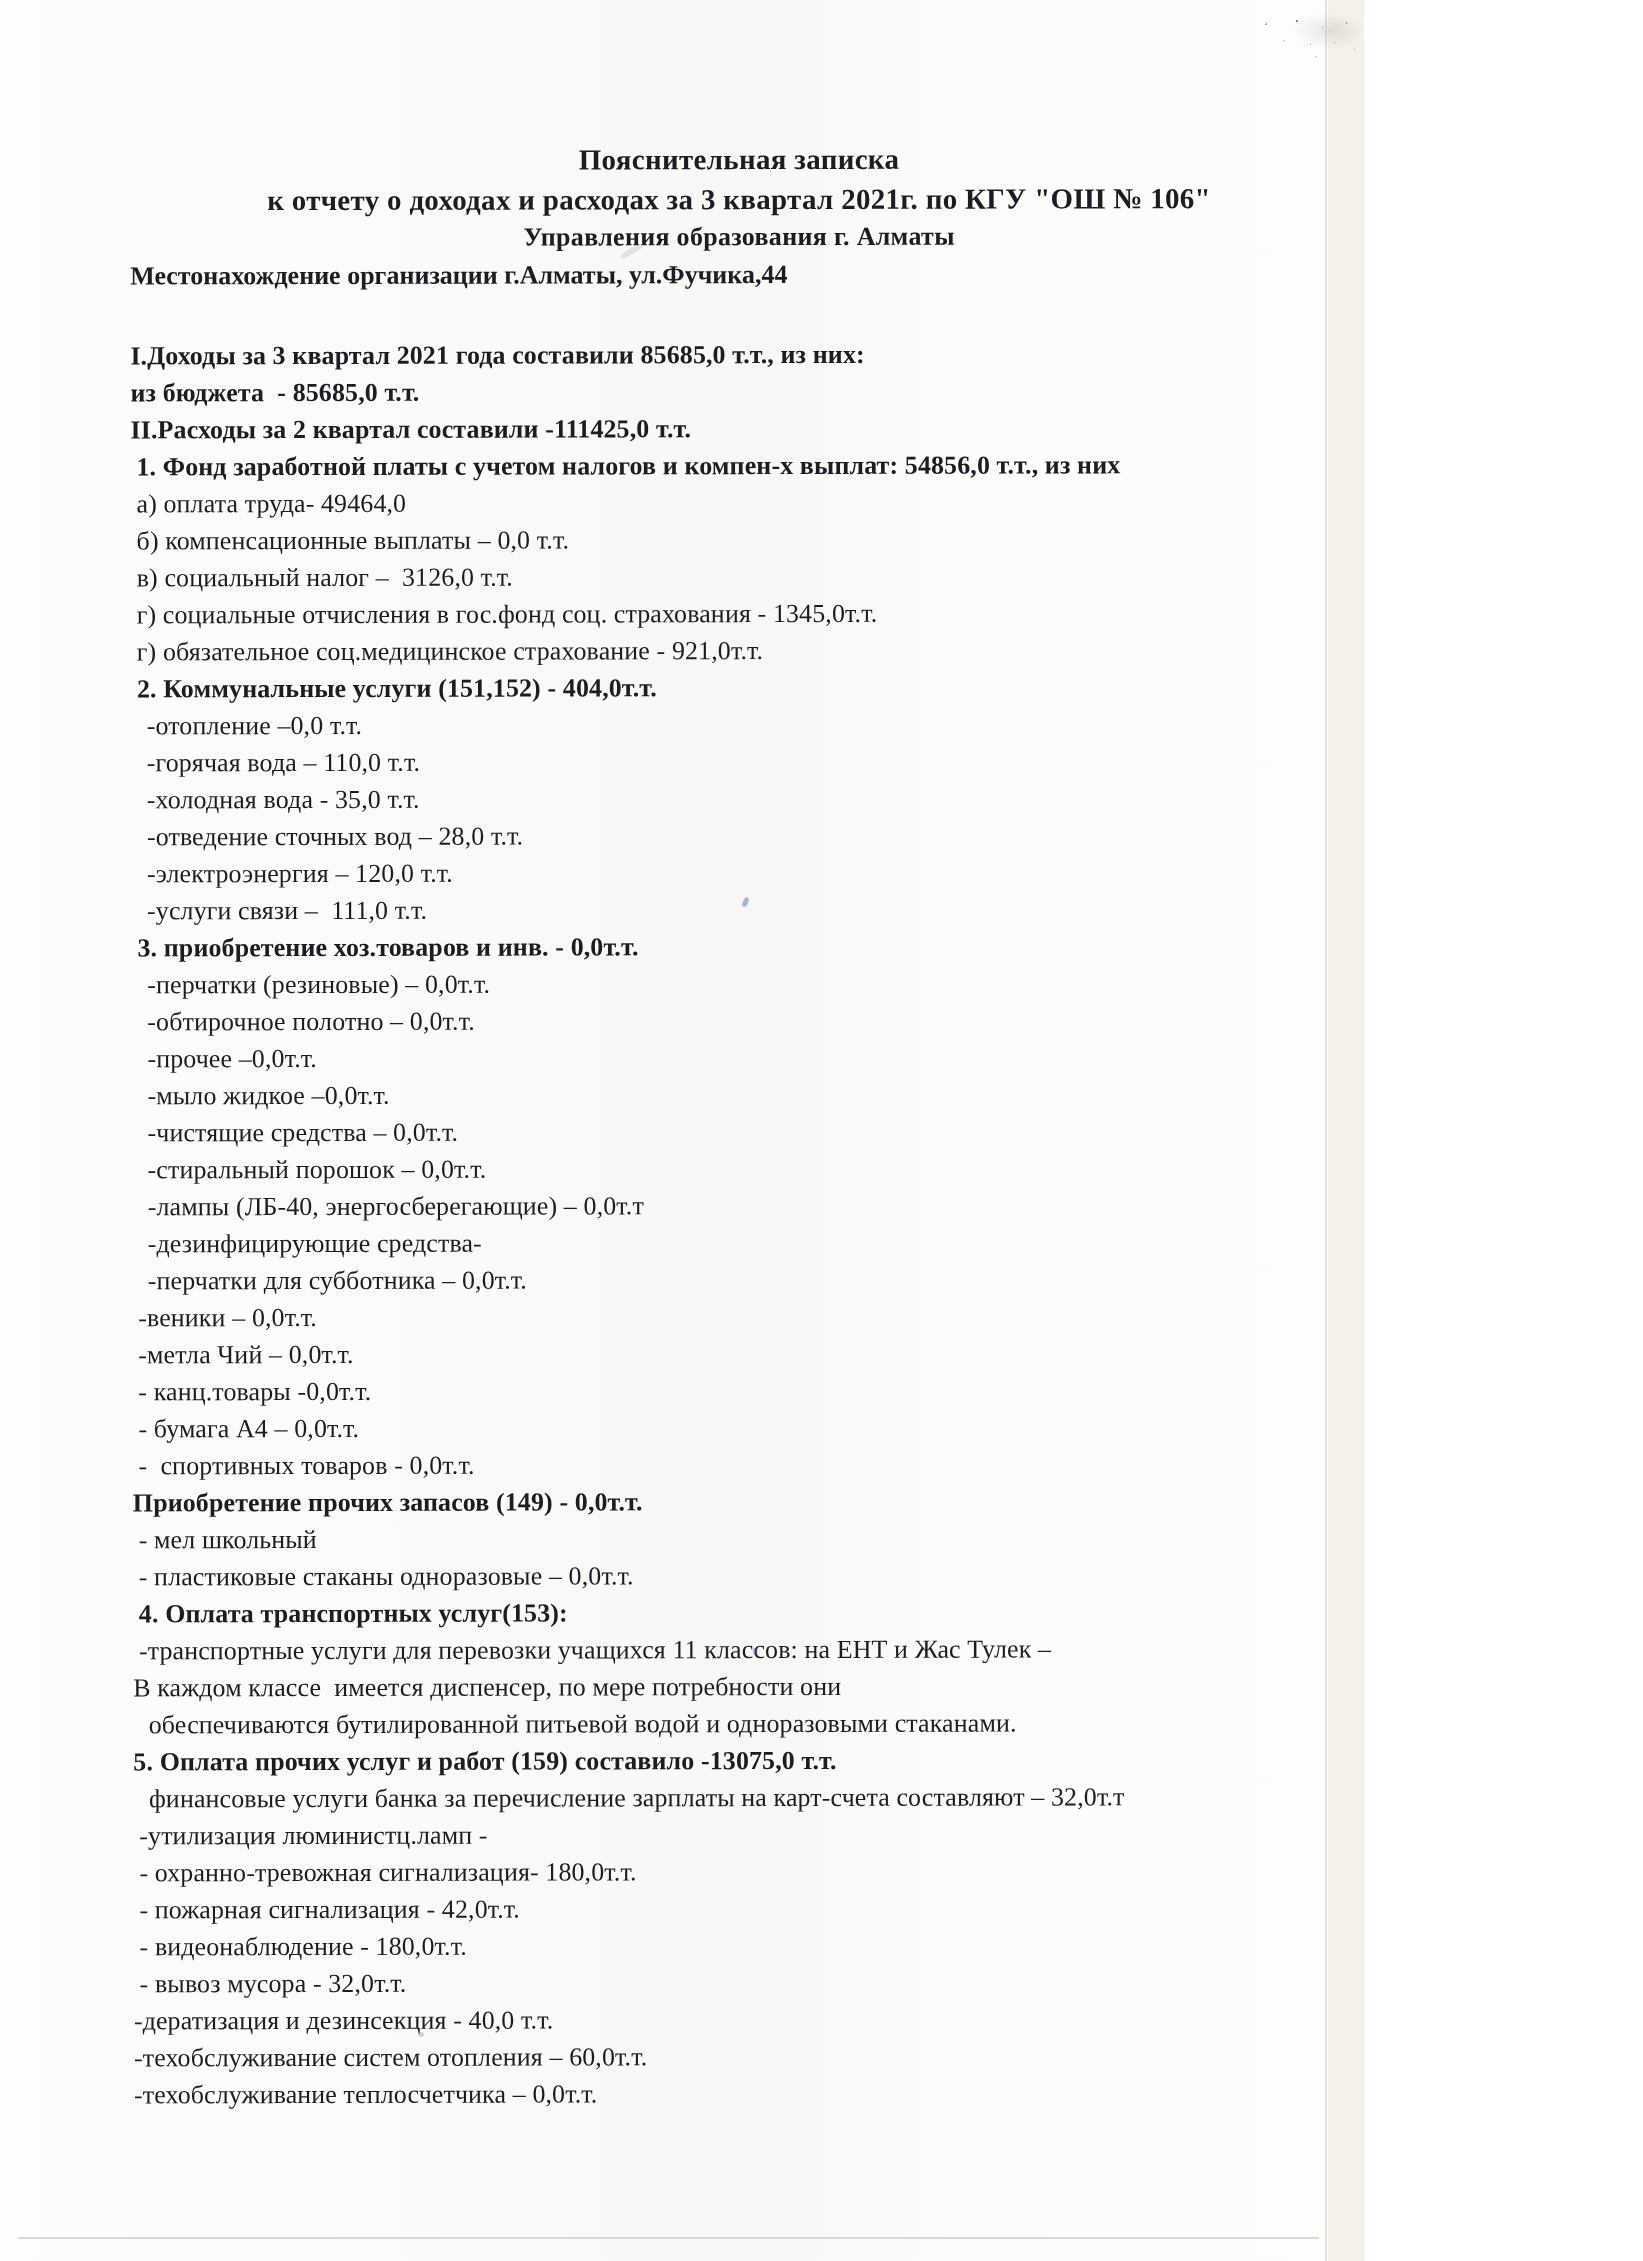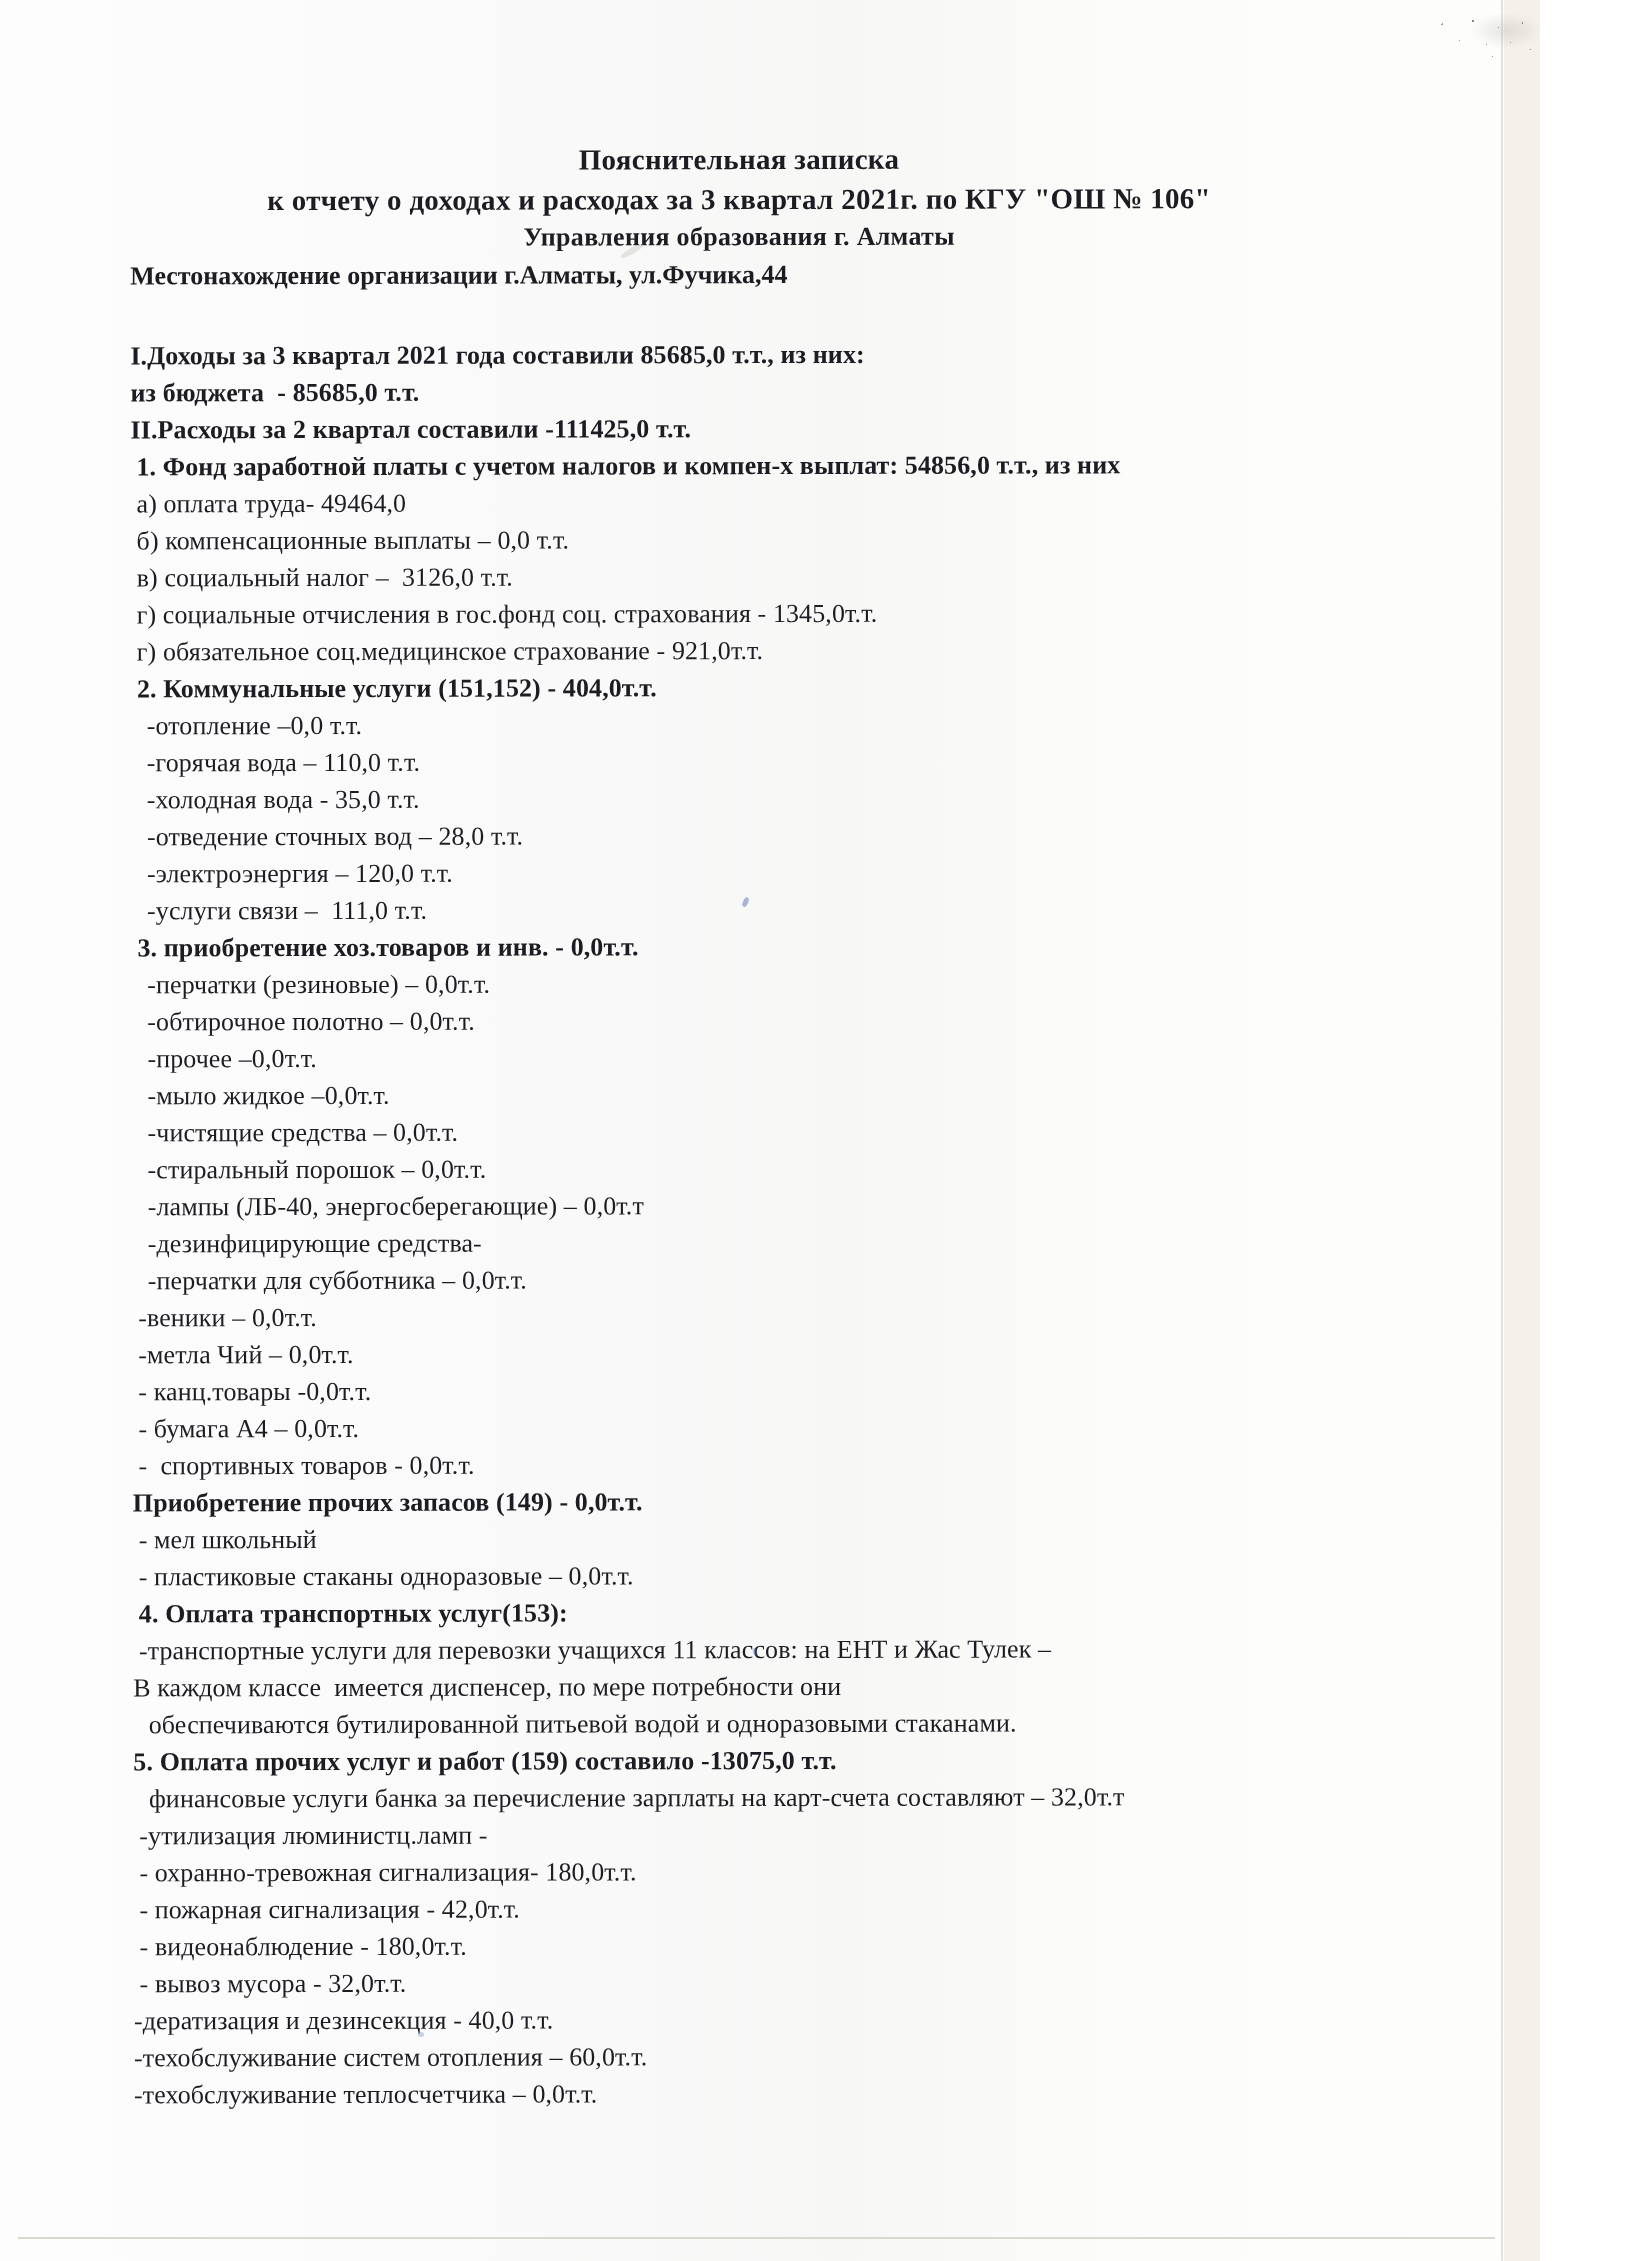--- a/index.html
+++ b/index.html
@@ -2,21 +2,21 @@
 <html style="font-size:10.3px"><head>
 <meta charset="utf-8">
 <style>
   html, body {
     margin: 0;
     padding: 0;
     background: #ffffff;
   }
   .page {
     position: relative;
-    width: 1540px;
+    width: 1364px;
     height: 2261px;
     background: linear-gradient(90deg, #fdfdfd 0%, #fafafa 30%, #f7f7f6 55%, #fcfcfb 75%, #fdfdfc 100%);
     overflow: hidden;
     font-family: "Liberation Serif", "DejaVu Serif", serif;
     color: #1c1c22;
   }
   .content {
     position: absolute;
     left: 132px;
     top: 139px;

